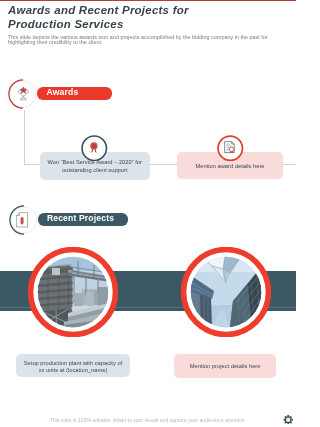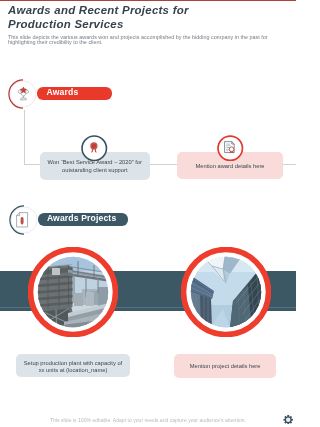--- a/index.html
+++ b/index.html
@@ -99,21 +99,21 @@
 </div>
 <div class="abs" style="left:16.4px;top:212.2px;width:12.2px;height:15.6px">
   <svg width="12.2" height="15.6" viewBox="0 0 30.5 39">
     <path d="M9 1.5 L29 1.5 L29 37.5 L1.5 37.5 L1.5 9 Z" fill="#fff" stroke="#7F8B92" stroke-width="1.7"></path>
     <path d="M9 1.5 L9 9 L1.5 9" fill="none" stroke="#7F8B92" stroke-width="1.7"></path>
     <path d="M15.2 12.5 C17.7 12.5 18.9 14.5 18.9 17.5 L18.9 26 C18.9 28.4 17.4 30 15.2 30 C13 30 11.5 28.4 11.5 26 L11.5 17.5 C11.5 14.5 12.7 12.5 15.2 12.5 Z" fill="#BF4E47"></path>
     <path d="M15.2 29.5 L15.2 33" stroke="#BF4E47" stroke-width="1.5"></path>
   </svg>
 </div>
 <div class="abs secbar rpbar">
-    <span>Awards Projects</span>
+    <span>Recent Projects</span>
   </div>
 
 <div class="abs band"></div>
 <div class="abs bandline"></div>
 
 <div class="abs" style="left:28px;top:247px;width:90px;height:90px;z-index:4">
   <svg width="90" height="90" viewBox="0 0 90 90">
     <circle cx="45" cy="45" r="42.5" fill="#fff" stroke="#EE3D2D" stroke-width="5.6"></circle>
     <clipPath id="c1">
         <circle cx="45" cy="45" r="35.2"></circle>

